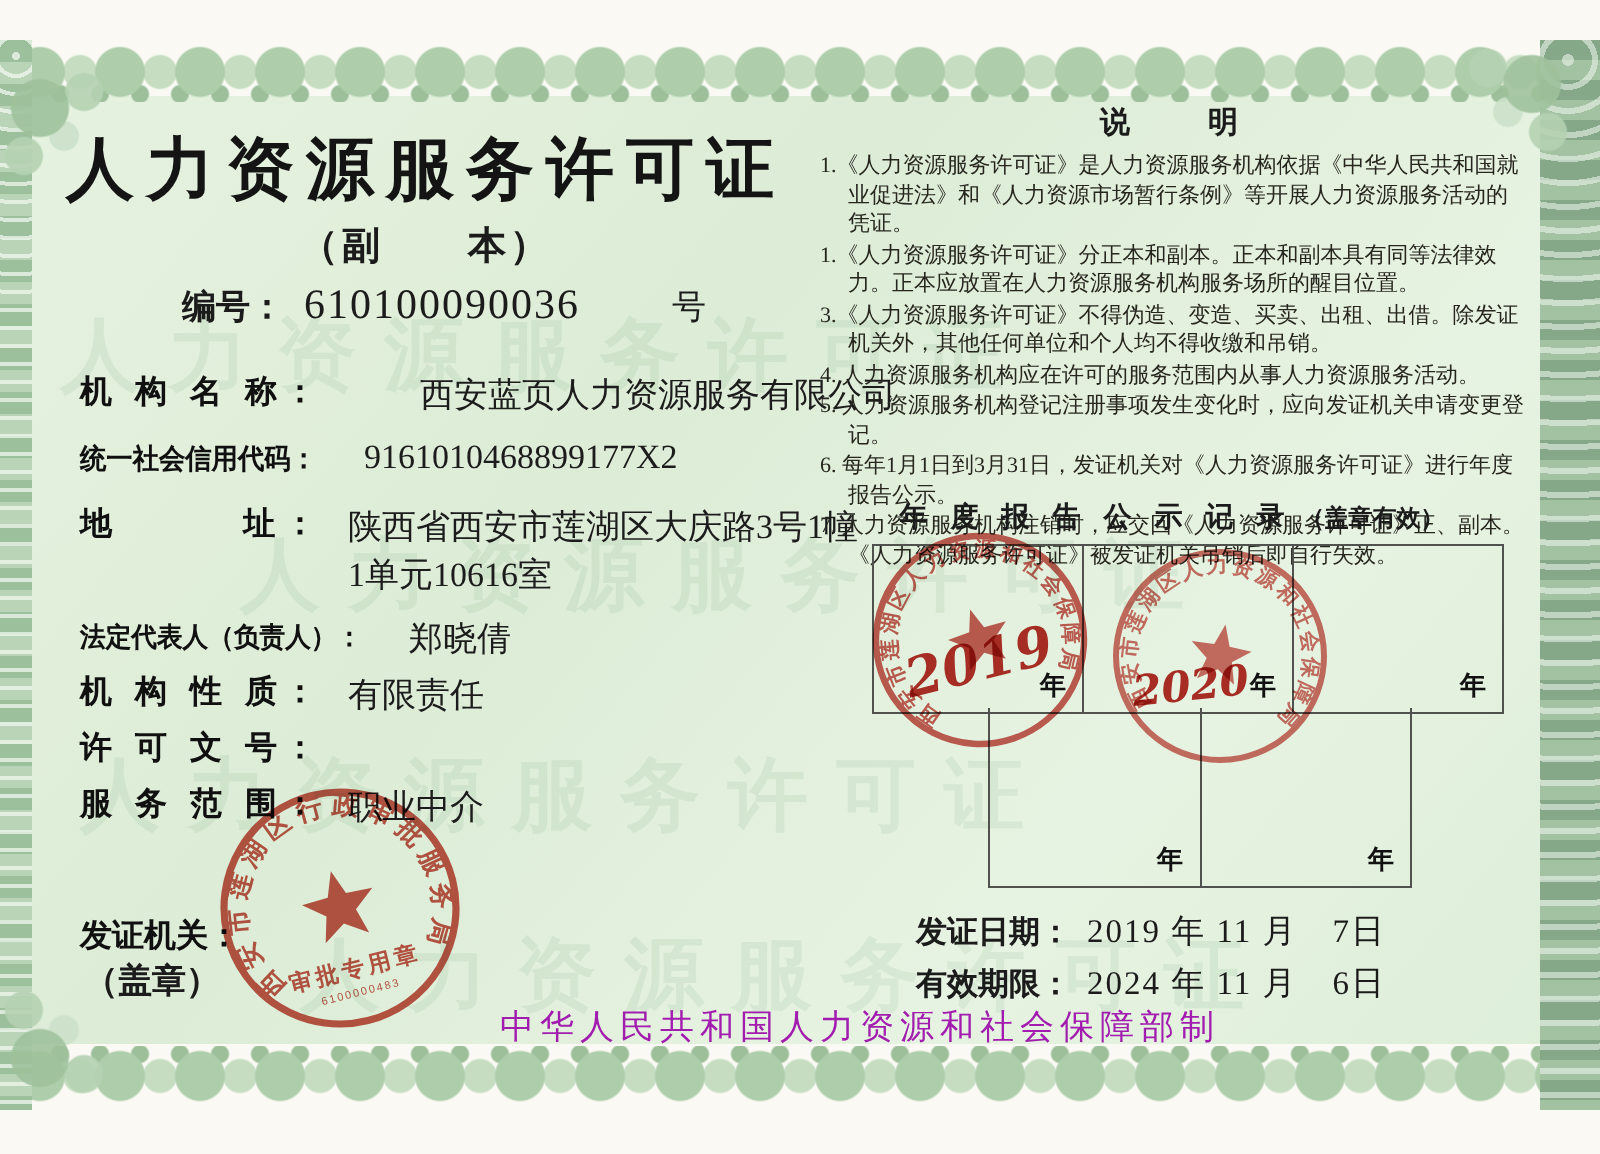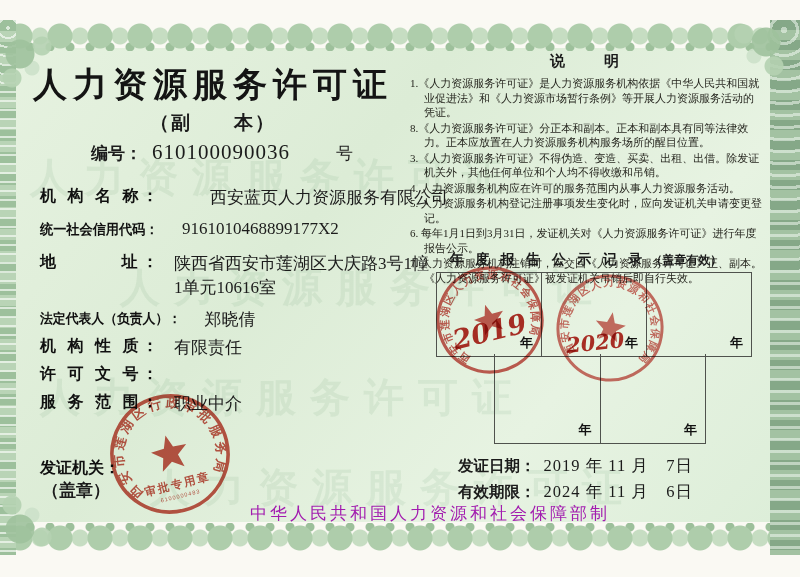--- a/index.html
+++ b/index.html
@@ -169,21 +169,21 @@
     <textPath href="#arcI" startOffset="1%">西安市莲湖区行政审批服务局</textPath>
   </text>
   <polygon fill="#c0392b" points="68,49 72.7,61.5 86.1,62.1 75.6,70.5 79.2,83.4 68,76 56.8,83.4 60.4,70.5 49.9,62.1 63.3,61.5"></polygon>
   <text x="68" y="103" text-anchor="middle" font-size="11.5" font-weight="bold" fill="#c0392b" letter-spacing="2" font-family="Liberation Serif,serif">审批专用章</text>
   <text x="68" y="113" text-anchor="middle" font-size="5.5" fill="#c0392b" letter-spacing="1">6100000483</text>
 </svg>
 
 <div class="notes-head">说　　明</div>
 <div class="notes">
   <div class="ni">1.《人力资源服务许可证》是人力资源服务机构依据《中华人民共和国就业促进法》和《人力资源市场暂行条例》等开展人力资源服务活动的凭证。</div>
-  <div class="ni">8.《人力资源服务许可证》分正本和副本。正本和副本具有同等法律效力。正本应放置在人力资源服务机构服务场所的醒目位置。</div>
+  <div class="ni">1.《人力资源服务许可证》分正本和副本。正本和副本具有同等法律效力。正本应放置在人力资源服务机构服务场所的醒目位置。</div>
   <div class="ni">3.《人力资源服务许可证》不得伪造、变造、买卖、出租、出借。除发证机关外，其他任何单位和个人均不得收缴和吊销。</div>
   <div class="ni">4. 人力资源服务机构应在许可的服务范围内从事人力资源服务活动。</div>
   <div class="ni">5. 人力资源服务机构登记注册事项发生变化时，应向发证机关申请变更登记。</div>
   <div class="ni">6. 每年1月1日到3月31日，发证机关对《人力资源服务许可证》进行年度报告公示。</div>
   <div class="ni">7. 人力资源服务机构注销时，应交回《人力资源服务许可证》正、副本。《人力资源服务许可证》被发证机关吊销后即自行失效。</div>
 </div>
 
 <div class="annual-head">
   <span class="ah1">年 度 报 告 公 示 记 录</span>
   <span class="ah2">（盖章有效）</span>

